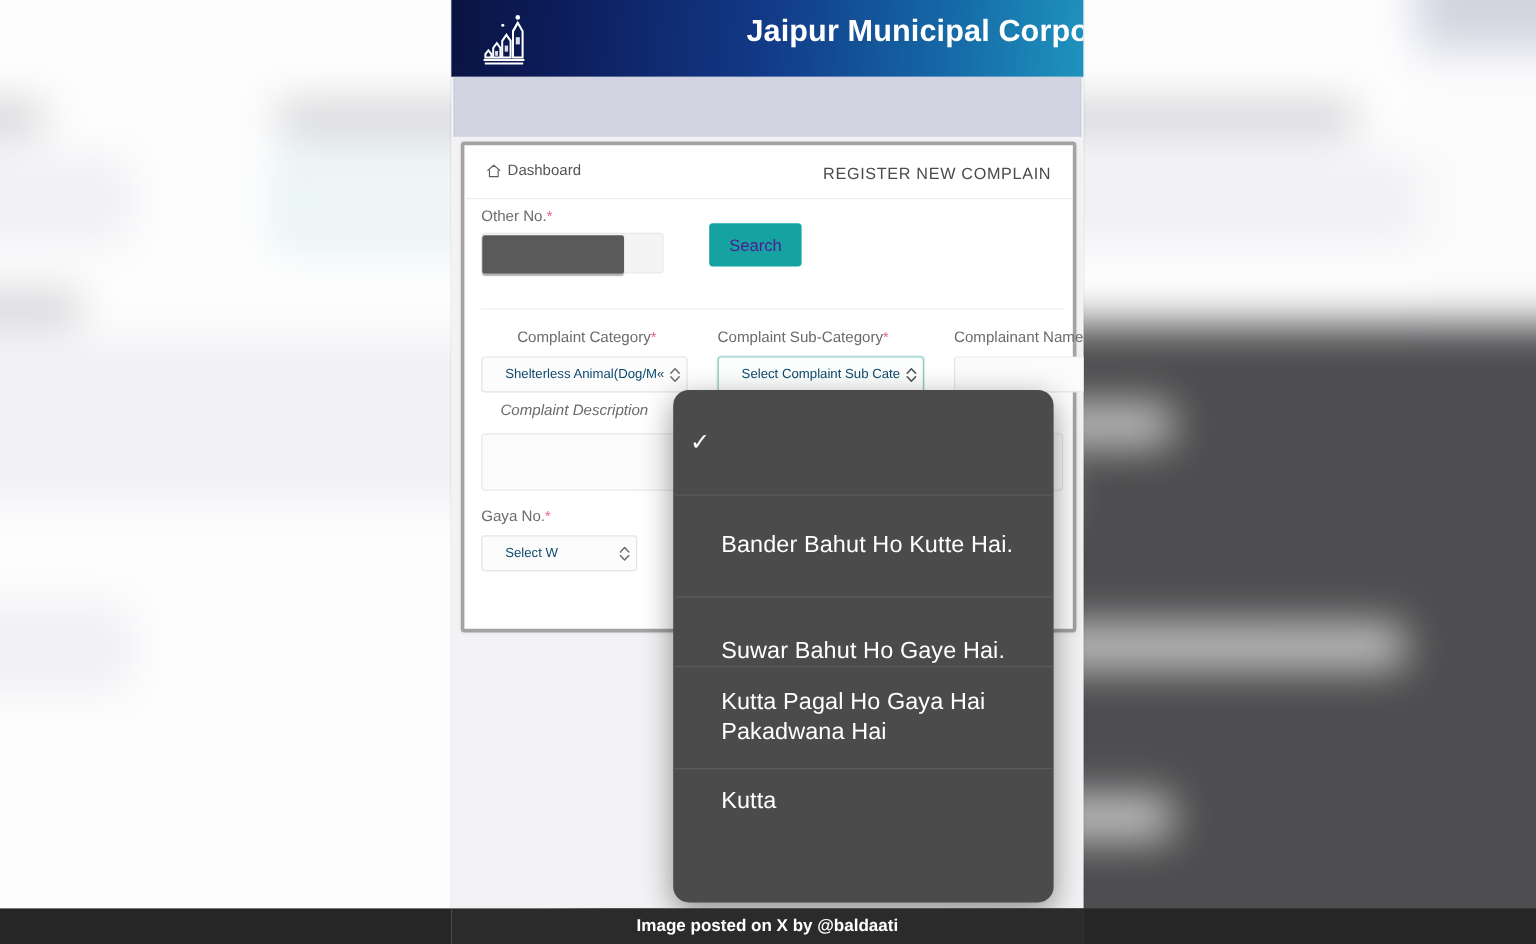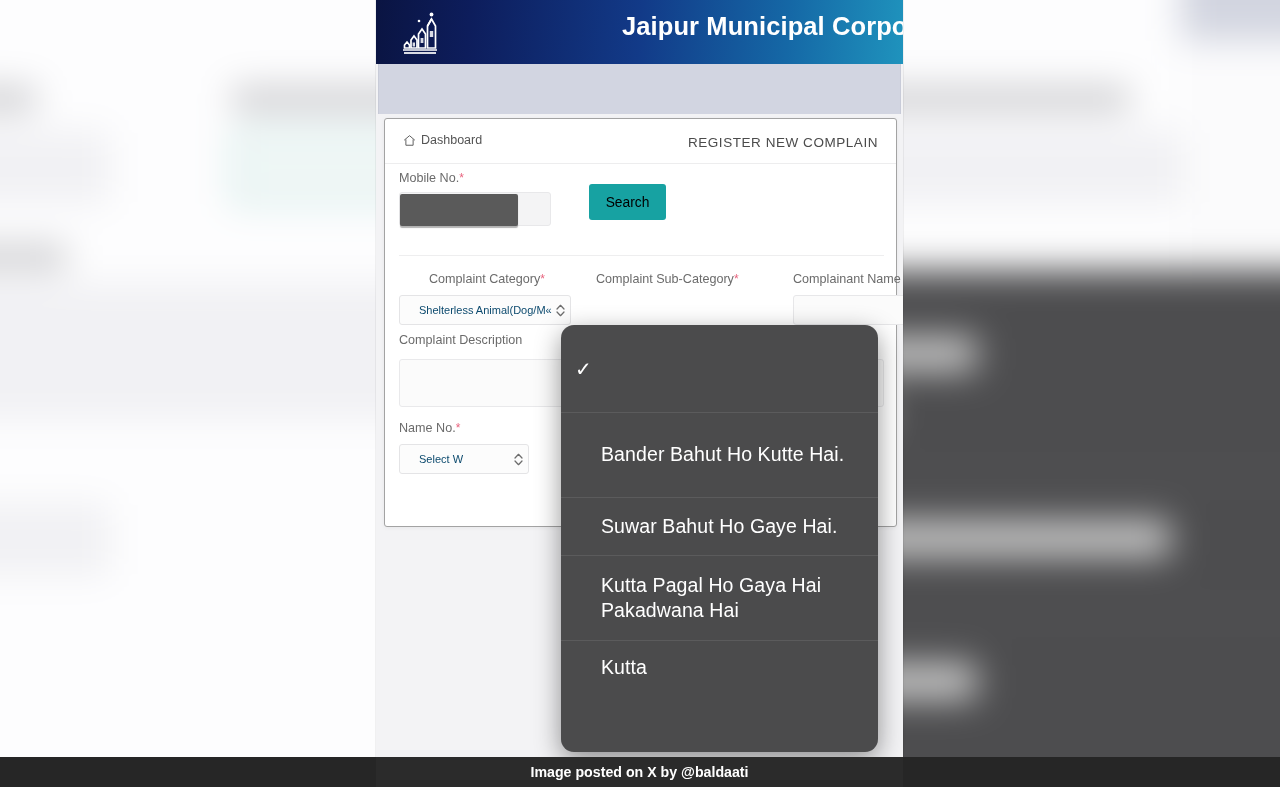--- a/index.html
+++ b/index.html
@@ -129,21 +129,21 @@
     border-left: 1px solid #c8cbd8;
     border-right: 1px solid #c8cbd8;
   }
 
   
   #content-card {
     position: absolute;
     left: 8px; top: 118px;
     width: 513px; height: 409px;
     background: #ffffff;
-    border: 1px solid #a3a3a3;
+    border: 3px solid #a3a3a3;
     border-radius: 3px;
     box-shadow: 0 1px 4px rgba(0,0,0,.05);
   }
 
   #breadcrumb {
     position: absolute;
     left: 18px; top: 14px;
     display: flex;
     align-items: center;
     gap: 5px;
@@ -234,21 +234,21 @@
     background: #5a5a5a;
     border-radius: 2px;
     box-shadow: 0 2px 1px rgba(0,0,0,.3);
   }
 
   #search-button {
     position: absolute;
     left: 204px; top: 65px;
     width: 77px; height: 36px;
     background: #17a2a2;
-    color: #000000;
+    color: #4c1d95;
     border: none;
     border-radius: 3px;
     font-size: 13.8px;
     font-family: "Liberation Sans", sans-serif;
     cursor: pointer;
     display: flex;
     align-items: center;
     justify-content: center;
   }
 
@@ -401,21 +401,21 @@
           </svg>
         </span>
         <span>Dashboard</span>
       </div>
 
       <div id="page-title">REGISTER NEW COMPLAIN</div>
 
       <div id="card-divider-1"></div>
 
       <div class="fld-label" style="left:14px; top:52px;">
-        <span>Mobile No.</span><span class="req">*</span>
+        <span>Other No.</span><span class="req">*</span>
       </div>
       <div id="mobile-input-wrap">
         <div id="mobile-redaction"></div>
       </div>
       <button id="search-button">Search</button>
 
       <div id="card-divider-2"></div>
 
       <div class="fld-label" style="left:14px; top:153px;margin-left:30px;">
         <span>Complaint Category</span><span class="req">*</span>
@@ -426,33 +426,42 @@
           <svg width="11" height="15" viewBox="0 0 11 15" aria-hidden="true">
             <path d="M2 6 L5.5 2.3 L9 6" fill="none" stroke="#6d6d6d" stroke-width="1.25" stroke-linecap="round" stroke-linejoin="round"></path>
             <path d="M2 9 L5.5 12.7 L9 9" fill="none" stroke="#6d6d6d" stroke-width="1.25" stroke-linecap="round" stroke-linejoin="round"></path>
           </svg>
         </span>
       </div>
 
       <div class="fld-label" style="left:211px; top:153px;">
         <span>Complaint Sub-Category</span><span class="req">*</span>
       </div>
+      <div class="select-box focused" style="left:211px; top:176px; width:172px; height:30px;">
+        <span class="select-text">Select Complaint Sub Cate</span>
+        <span class="stepper">
+          <svg width="11" height="15" viewBox="0 0 11 15" aria-hidden="true">
+            <path d="M2 6 L5.5 2.3 L9 6" fill="none" stroke="#4f4f4f" stroke-width="1.25" stroke-linecap="round" stroke-linejoin="round"></path>
+            <path d="M2 9 L5.5 12.7 L9 9" fill="none" stroke="#4f4f4f" stroke-width="1.25" stroke-linecap="round" stroke-linejoin="round"></path>
+          </svg>
+        </span>
+      </div>
 
       <div class="fld-label" style="left:408px; top:153px;">
         <span>Complainant Name</span>
       </div>
       <div class="txt-input" style="left:408px; top:176px; width:172px; height:30px;"></div>
 
-      <div class="fld-label" style="left:14px; top:214px;">
+      <div class="fld-label" style="left:30px; top:214px;font-style:italic;">
         <span>Complaint Description</span>
       </div>
       <div id="textarea-desc"></div>
 
       <div class="fld-label" style="left:14px; top:302px;">
-        <span>Name No.</span><span class="req">*</span>
+        <span>Gaya No.</span><span class="req">*</span>
       </div>
       <div class="select-box" style="left:14px; top:325px; width:130px; height:30px;gap:48px;">
         <span class="select-text">Select Ward No.</span>
         <span class="stepper">
           <svg width="11" height="15" viewBox="0 0 11 15" aria-hidden="true">
             <path d="M2 6 L5.5 2.3 L9 6" fill="none" stroke="#6d6d6d" stroke-width="1.25" stroke-linecap="round" stroke-linejoin="round"></path>
             <path d="M2 9 L5.5 12.7 L9 9" fill="none" stroke="#6d6d6d" stroke-width="1.25" stroke-linecap="round" stroke-linejoin="round"></path>
           </svg>
         </span>
       </div>
@@ -465,21 +474,21 @@
     <div class="dd-option" style="height:87px; align-items:center;">
       <span class="dd-check">✓</span>
     </div>
 
 
     <div class="dd-option" style="height:85px;">
       <span class="dd-check empty">✓</span>
       <span class="dd-text">Bander Bahut Ho Kutte Hai.</span>
     </div>
 
-    <div class="dd-option" style="height:58px;">
+    <div class="dd-option" style="height:58px;align-items:flex-end;">
       <span class="dd-check empty">✓</span>
       <span class="dd-text">Suwar Bahut Ho Gaye Hai.</span>
     </div>
 
     <div class="dd-option" style="height:85px;">
       <span class="dd-check empty">✓</span>
       <span class="dd-text">Kutta Pagal Ho Gaya Hai Pakadwana Hai</span>
     </div>
 
     <div class="dd-option" style="height:54px;">

